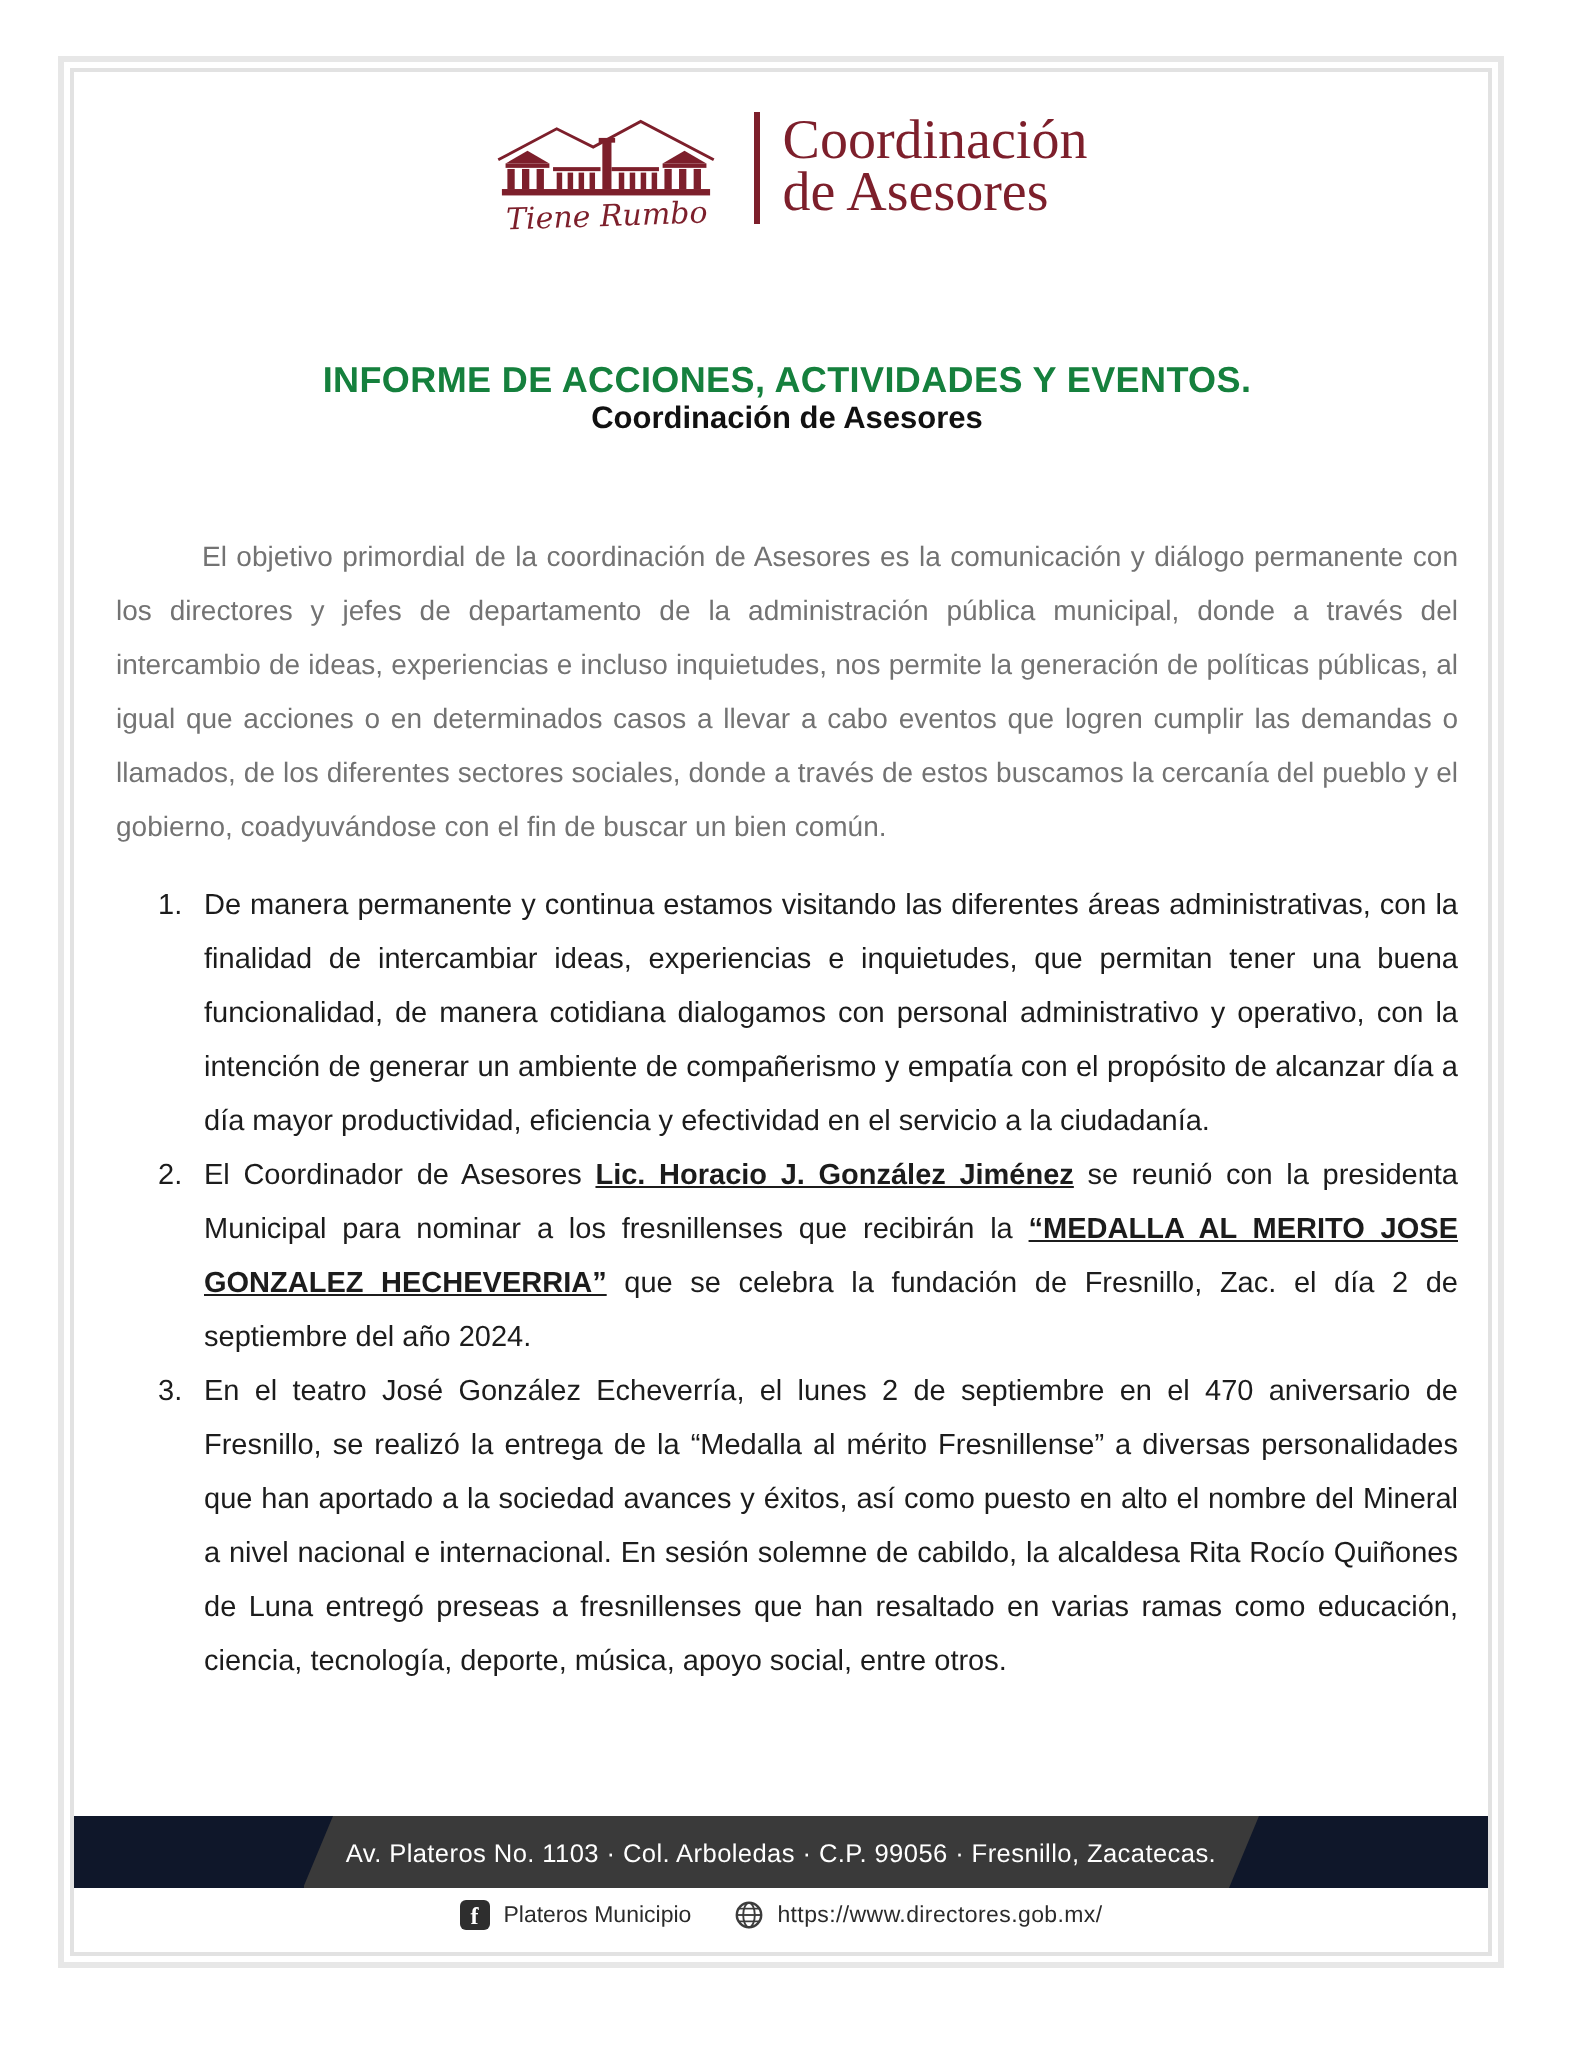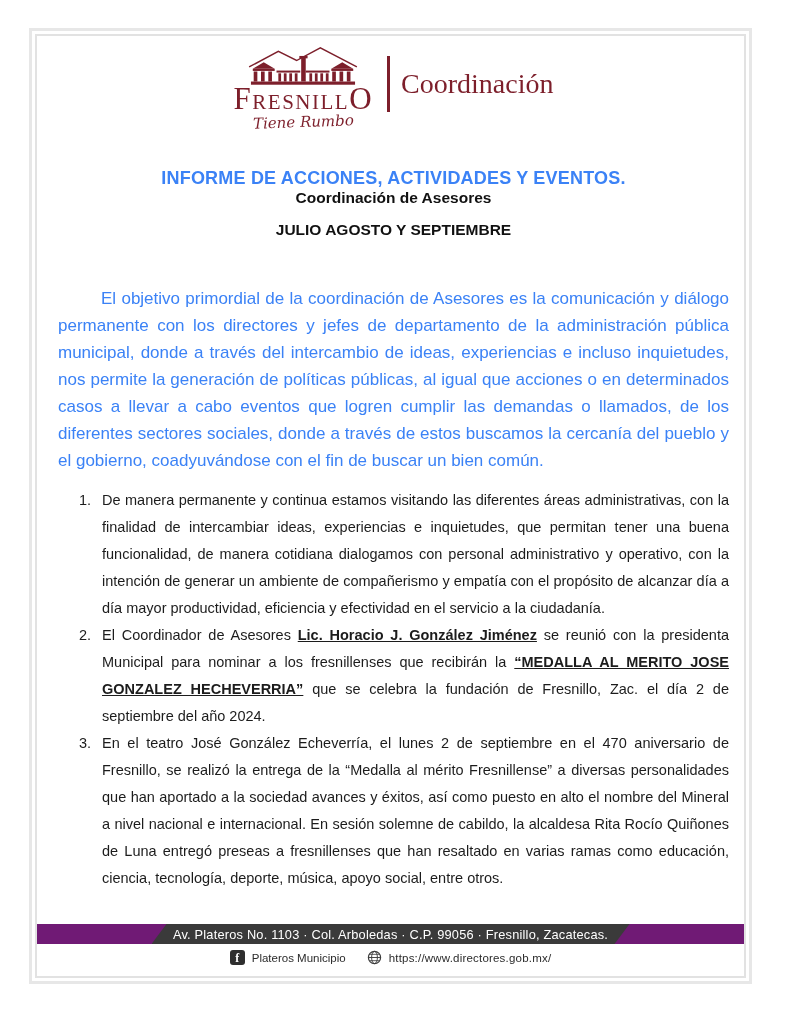--- a/index.html
+++ b/index.html
@@ -34,45 +34,45 @@
   }
   .logo-sep{width:3px;height:56px;background:#7d1f2b;margin:0 11px 6px 14px;}
   .dept{
     font-family:"Liberation Serif","DejaVu Serif",serif;color:#7d1f2b;
     font-size:28px;line-height:26px;margin-bottom:6px;
   }
 
   
   h1.doc-title{
     font-size:18px;font-weight:bold;text-align:center;
-    margin:38px 0 0 0;letter-spacing:.2px;color:#3b82f6;
+    margin:50px 0 0 0;letter-spacing:.2px;color:#15803d;
   }
   .doc-subtitle{
     font-size:15.5px;font-weight:bold;text-align:center;color:#111;
   }
   .doc-period{
     font-size:15.5px;font-weight:bold;text-align:center;margin-top:14px;color:#111;
   }
 
   
   .intro{
-    margin:46px 0 0 0;text-align:justify;font-size:17px;line-height:27px;
-    text-indent:43px;color:#3b82f6;
+    margin:46px 0 0 0;text-align:justify;font-size:14px;line-height:27px;
+    text-indent:43px;color:#737373;
   }
   ol.action-list{list-style:none;margin:13px 0 0 0;padding:0 0 0 21px;}
   ol.action-list li{
     position:relative;padding-left:23px;text-align:justify;
     font-size:14.5px;line-height:27px;color:#1c1c1c;
   }
   ol.action-list .li-num{position:absolute;left:0;top:0;}
   ol.action-list b{font-weight:bold;text-decoration:underline;}
 
   
   .footer{position:absolute;left:0;right:0;bottom:11px;}
-  .addr-bar{height:20px;background:#701a75;position:relative;}
+  .addr-bar{height:36px;background:#0f172a;position:relative;}
   .addr-plate{
     height:100%;width:478px;margin:0 auto;background:#3a3a3a;color:#fff;
     display:flex;align-items:center;justify-content:center;
     font-size:12.8px;letter-spacing:.2px;white-space:nowrap;
     clip-path:polygon(15px 0,100% 0,calc(100% - 15px) 100%,0 100%);
   }
   .social-row{
     display:flex;align-items:center;justify-content:center;gap:7px;
     padding-top:6px;font-size:11.5px;color:#2b2b2b;
   }
@@ -114,32 +114,31 @@
                 <rect x="78" y="31" width="3" height="9"></rect>
                 <rect x="84" y="31" width="3" height="9"></rect>
                 <rect x="90" y="31" width="3" height="9"></rect>
               <polygon points="96,26 120,26 108,19"></polygon>
               <rect x="96" y="26" width="24" height="2.4"></rect>
               <rect x="97" y="29" width="4" height="11"></rect>
                 <rect x="105" y="29" width="4" height="11"></rect>
                 <rect x="113" y="29" width="4" height="11"></rect>
             </g>
           </svg>
-          <div class="brand"><span class="big">F</span><span>RESNILL</span><span class="big">O</span></div>
           <div class="tagline">Tiene Rumbo</div>
         </div>
         <div class="logo-sep"></div>
         <div class="dept">
           <div>Coordinación</div>
+          <div>de Asesores</div>
         </div>
       </div>
 
       <h1 class="doc-title">INFORME DE ACCIONES, ACTIVIDADES Y EVENTOS.</h1>
       <div class="doc-subtitle">Coordinación de Asesores</div>
-      <div class="doc-period">JULIO AGOSTO Y SEPTIEMBRE</div>
 
       <p class="intro">El objetivo primordial de la coordinación de Asesores es la comunicación y diálogo permanente con los directores y jefes de departamento de la administración pública municipal, donde a través del intercambio de ideas, experiencias e incluso inquietudes, nos permite la generación de políticas públicas, al igual que acciones o en determinados casos a llevar a cabo eventos que logren cumplir las demandas o llamados, de los diferentes sectores sociales, donde a través de estos buscamos la cercanía del pueblo y el gobierno, coadyuvándose con el fin de buscar un bien común.</p>
 
       <ol class="action-list">
           <li><span class="li-num">1.</span><span class="li-text"><span>De manera permanente y continua estamos visitando las diferentes áreas administrativas, con la finalidad de intercambiar ideas, experiencias e inquietudes, que permitan tener una buena funcionalidad, de manera cotidiana dialogamos con personal administrativo y operativo, con la intención de generar un ambiente de compañerismo y empatía con el propósito de alcanzar día a día mayor productividad, eficiencia y efectividad en el servicio a la ciudadanía.</span></span></li>
           <li><span class="li-num">2.</span><span class="li-text"><span>El Coordinador de Asesores </span><b>Lic. Horacio J. González Jiménez</b><span> se reunió con la presidenta Municipal para nominar a los fresnillenses que recibirán la </span><b>“MEDALLA AL MERITO JOSE GONZALEZ HECHEVERRIA”</b><span> que se celebra la fundación de Fresnillo, Zac. el día 2 de septiembre del año 2024.</span></span></li>
           <li><span class="li-num">3.</span><span class="li-text"><span>En el teatro José González Echeverría, el lunes 2 de septiembre en el 470 aniversario de Fresnillo, se realizó la entrega de la “Medalla al mérito Fresnillense” a diversas personalidades que han aportado a la sociedad avances y éxitos, así como puesto en alto el nombre del Mineral a nivel nacional e internacional. En sesión solemne de cabildo, la alcaldesa Rita Rocío Quiñones de Luna entregó preseas a fresnillenses que han resaltado en varias ramas como educación, ciencia, tecnología, deporte, música, apoyo social, entre otros.</span></span></li>
         </ol>
     </div>
 

